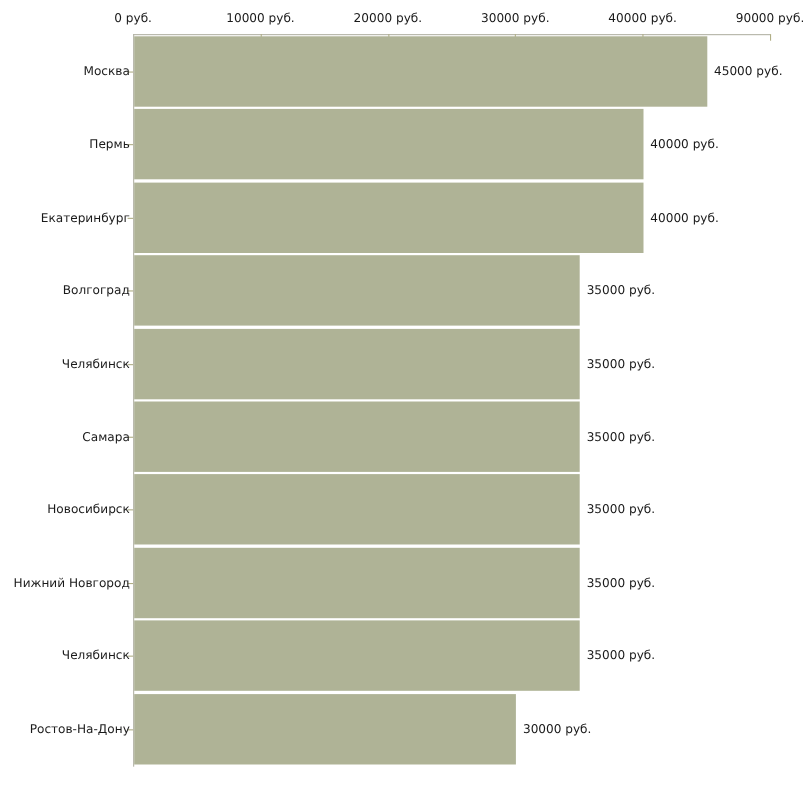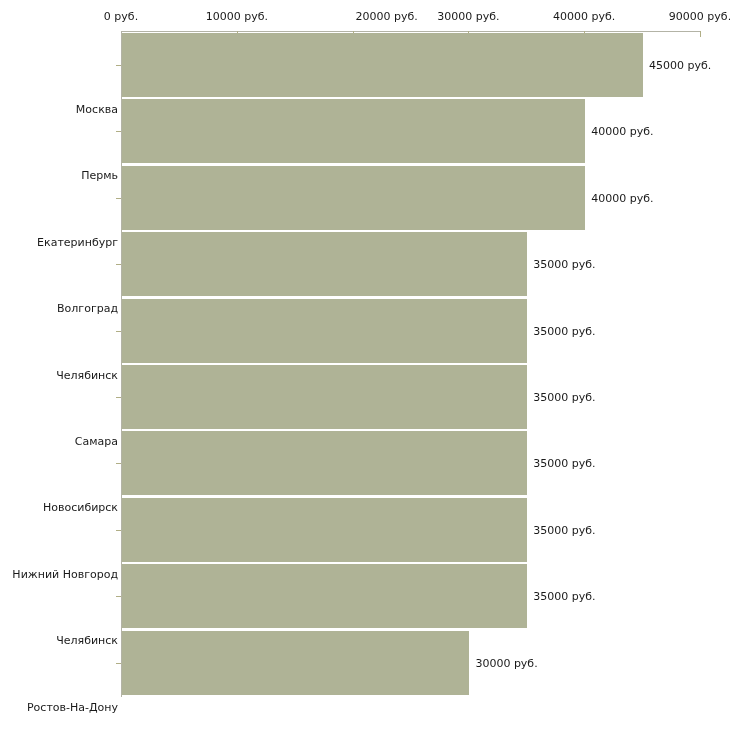--- a/index.html
+++ b/index.html
@@ -66,21 +66,20 @@
   }
   .cat-label {
     position: absolute;
     right: 612px; 
     text-align: right;
     font-size: 11px;
     color: #1a1a1a;
     white-space: nowrap;
     line-height: 13px;
     transform: translateY(-50%);
-    margin-top: 44px;
   }
 
   
   .bar {
     position: absolute;
     left: 122px;
     background: #afb396;
   }
   .bar-value {
     position: absolute;
@@ -97,21 +96,21 @@
 <div id="chart-root">
 
   <div class="axis-top"></div>
   <div class="axis-left"></div>
 
   <div id="x-ticks">
       <div class="tick-label" style="left: 121px;">0 руб.</div>
       <div class="tick-mark" style="left: 236.8px;"></div>
       <div class="tick-label" style="left: 236.8px;">10000 руб.</div>
       <div class="tick-mark" style="left: 352.6px;"></div>
-      <div class="tick-label" style="left: 352.6px; margin-left: 34px;">20000 руб.</div>
+      <div class="tick-label" style="left: 352.6px;">20000 руб.</div>
       <div class="tick-mark" style="left: 468.4px;"></div>
       <div class="tick-label" style="left: 468.4px;">30000 руб.</div>
       <div class="tick-mark" style="left: 584.2px;"></div>
       <div class="tick-label" style="left: 584.2px;">40000 руб.</div>
       <div class="tick-mark" style="left: 700px;"></div>
       <div class="tick-label" style="left: 700px;">90000 руб.</div>
     </div>
   <div id="bars-layer">
       <div class="bar" title="Москва 45000 руб." style="top: 33px; height: 64px; width: 521.1px; background: rgb(175, 179, 150);"></div>
       <div class="cat-tick" style="top: 65px;"></div>

